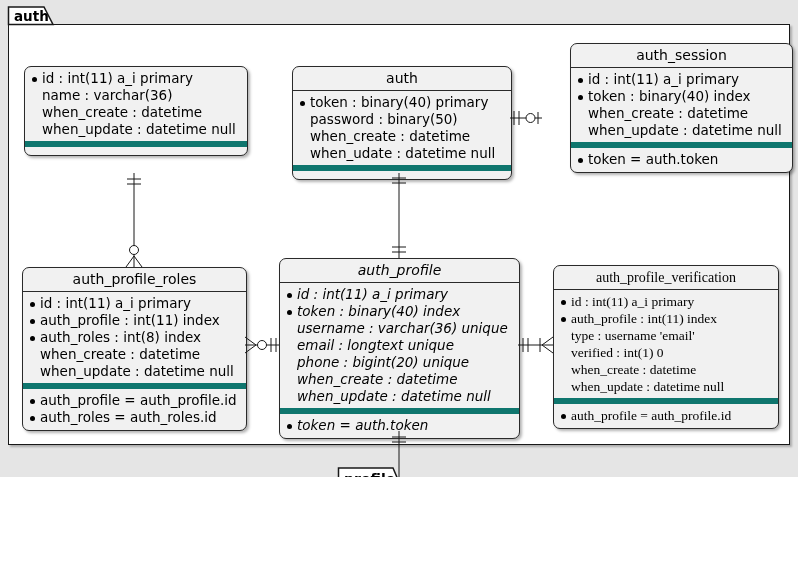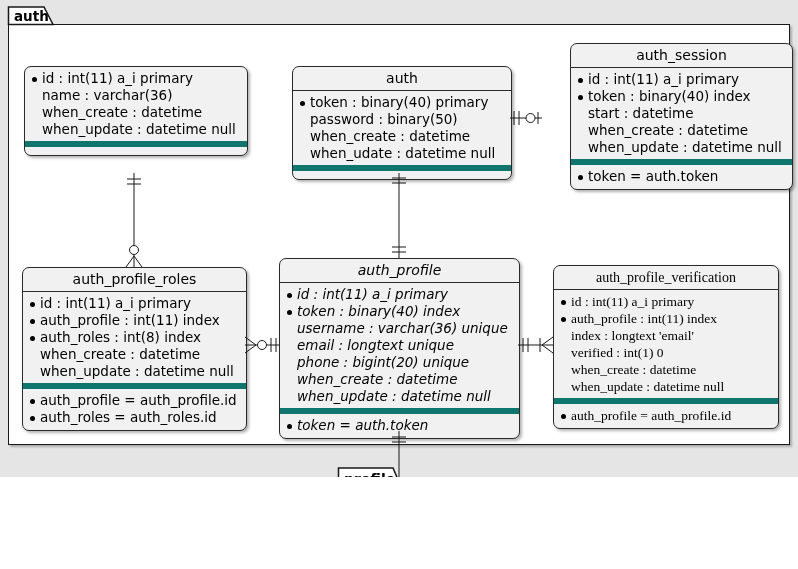--- a/index.html
+++ b/index.html
@@ -92,21 +92,20 @@
         <div class="f-row">when_udate : datetime null</div>
       </div>
     <div class="tbl-footer"></div>
   </div>
 
   <div class="tbl" id="t-auth_session">
     <div class="tbl-title">auth_session</div>
     <div class="tbl-fields">
         <div class="f-row bullet">id : int(11) a_i primary</div>
         <div class="f-row bullet">token : binary(40) index</div>
-        <div class="f-row">start : datetime</div>
         <div class="f-row">when_create : datetime</div>
         <div class="f-row">when_update : datetime null</div>
       </div>
     <div class="tbl-footer">
         <div class="f-row bullet">token = auth.token</div>
       </div>
   </div>
 
   <div class="tbl" id="t-auth_profile_roles">
     <div class="tbl-title">auth_profile_roles</div>
@@ -137,21 +136,21 @@
     <div class="tbl-footer">
         <div class="f-row bullet">token = auth.token</div>
       </div>
   </div>
 
   <div class="tbl" id="t-auth_profile_verification">
     <div class="tbl-title">auth_profile_verification</div>
     <div class="tbl-fields">
         <div class="f-row bullet">id : int(11) a_i primary</div>
         <div class="f-row bullet">auth_profile : int(11) index</div>
-        <div class="f-row">index : longtext 'email'</div>
+        <div class="f-row">type : username 'email'</div>
         <div class="f-row">verified : int(1) 0</div>
         <div class="f-row">when_create : datetime</div>
         <div class="f-row">when_update : datetime null</div>
       </div>
     <div class="tbl-footer">
         <div class="f-row bullet">auth_profile = auth_profile.id</div>
       </div>
   </div>
 
 

